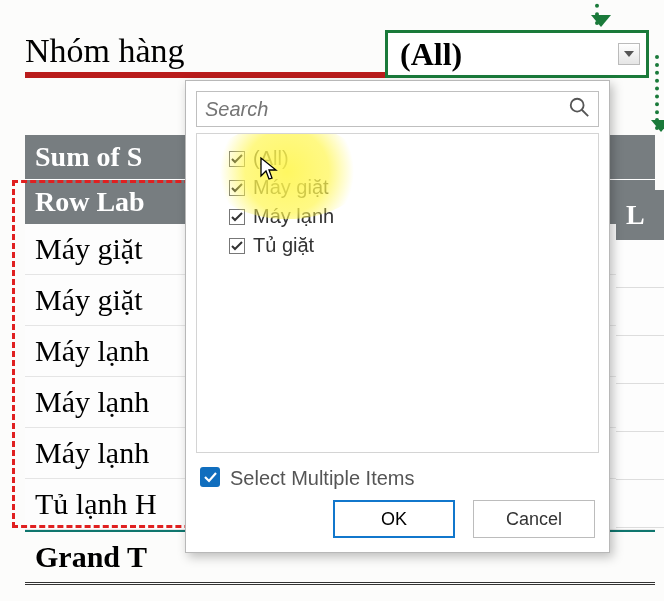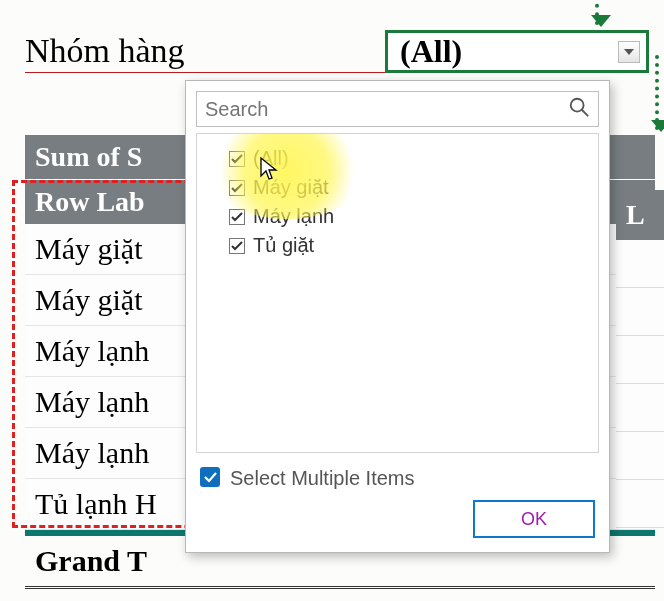--- a/index.html
+++ b/index.html
@@ -18,21 +18,21 @@
       top: 30px;
       left: 25px;
       right: 15px;
       display: flex;
       align-items: stretch;
     }
     .filter-label {
       font-size: 34px;
       padding: 2px 0;
       flex: 0 0 360px;
-      border-bottom: 1px solid #b91c1c;
+      border-bottom: 6px solid #b91c1c;
     }
     .filter-cell {
       flex: 1;
       border: 3px solid #1a7a3a;
       background: #fff;
       display: flex;
       align-items: center;
       justify-content: space-between;
       padding: 0 6px 0 12px;
     }
@@ -77,21 +77,21 @@
     .pivot-row {
       font-size: 30px;
       padding: 8px 10px;
       background: #fdfdfd;
       border-bottom: 1px solid #e5e5e5;
     }
     .pivot-total {
       font-size: 30px;
       font-weight: bold;
       padding: 8px 10px;
-      border-top: 6px solid #0f766e;
+      border-top: 2px solid #0f766e;
       border-bottom: 3px double #333;
     }
     .dashed-red {
       position: absolute;
       border: 3px dashed #e02020;
       pointer-events: none;
     }
     .dashed-left {
       top: 180px;
       left: 12px;
@@ -162,20 +162,21 @@
       border: 1px solid #bfbfbf;
       padding: 4px 8px;
       margin-bottom: 6px;
     }
     .search-input {
       flex: 1;
       border: none;
       outline: none;
       font-size: 20px;
       font-family: "Segoe UI", Arial, sans-serif;
+      font-style: italic;
       color: #888;
       background: transparent;
     }
     .search-icon svg { width: 22px; height: 22px; stroke: #555; }
     .tree-box {
       border: 1px solid #d4d4d4;
       height: 320px;
       padding: 10px 14px;
       overflow: auto;
       position: relative;
@@ -250,21 +251,21 @@
       font-size: 18px;
       font-family: "Segoe UI", Arial, sans-serif;
       background: #fff;
       border: 1px solid #bcbcbc;
       cursor: pointer;
       display: flex;
       align-items: center;
       justify-content: center;
       color: #333;
     }
-    .btn.primary { border: 2px solid #1177cc; color: #a21caf; }
+    .btn.primary { border: 2px solid #1177cc; color: #000000; }
   </style>
 </head>
 <body>
 
 <div class="arrow arrow1"></div>
 <div class="arrow arrow2"></div>
 
 <div class="filter-row">
   <div class="filter-label">Nhóm hàng</div>
   <div class="filter-cell">
@@ -356,14 +357,15 @@
     <span class="multi-check">
       <svg viewBox="0 0 13 11">
           <path d="M1 5 L5 9 L12 1" stroke="#fff" stroke-width="2.2" fill="none"></path>
         </svg>
     </span>
     <span class="multi-label">Select Multiple Items</span>
   </div>
 
   <div class="btn-row">
     <div class="btn primary">OK</div>
+    <div class="btn">Cancel</div>
   </div>
 </div>
 
 </body></html>

